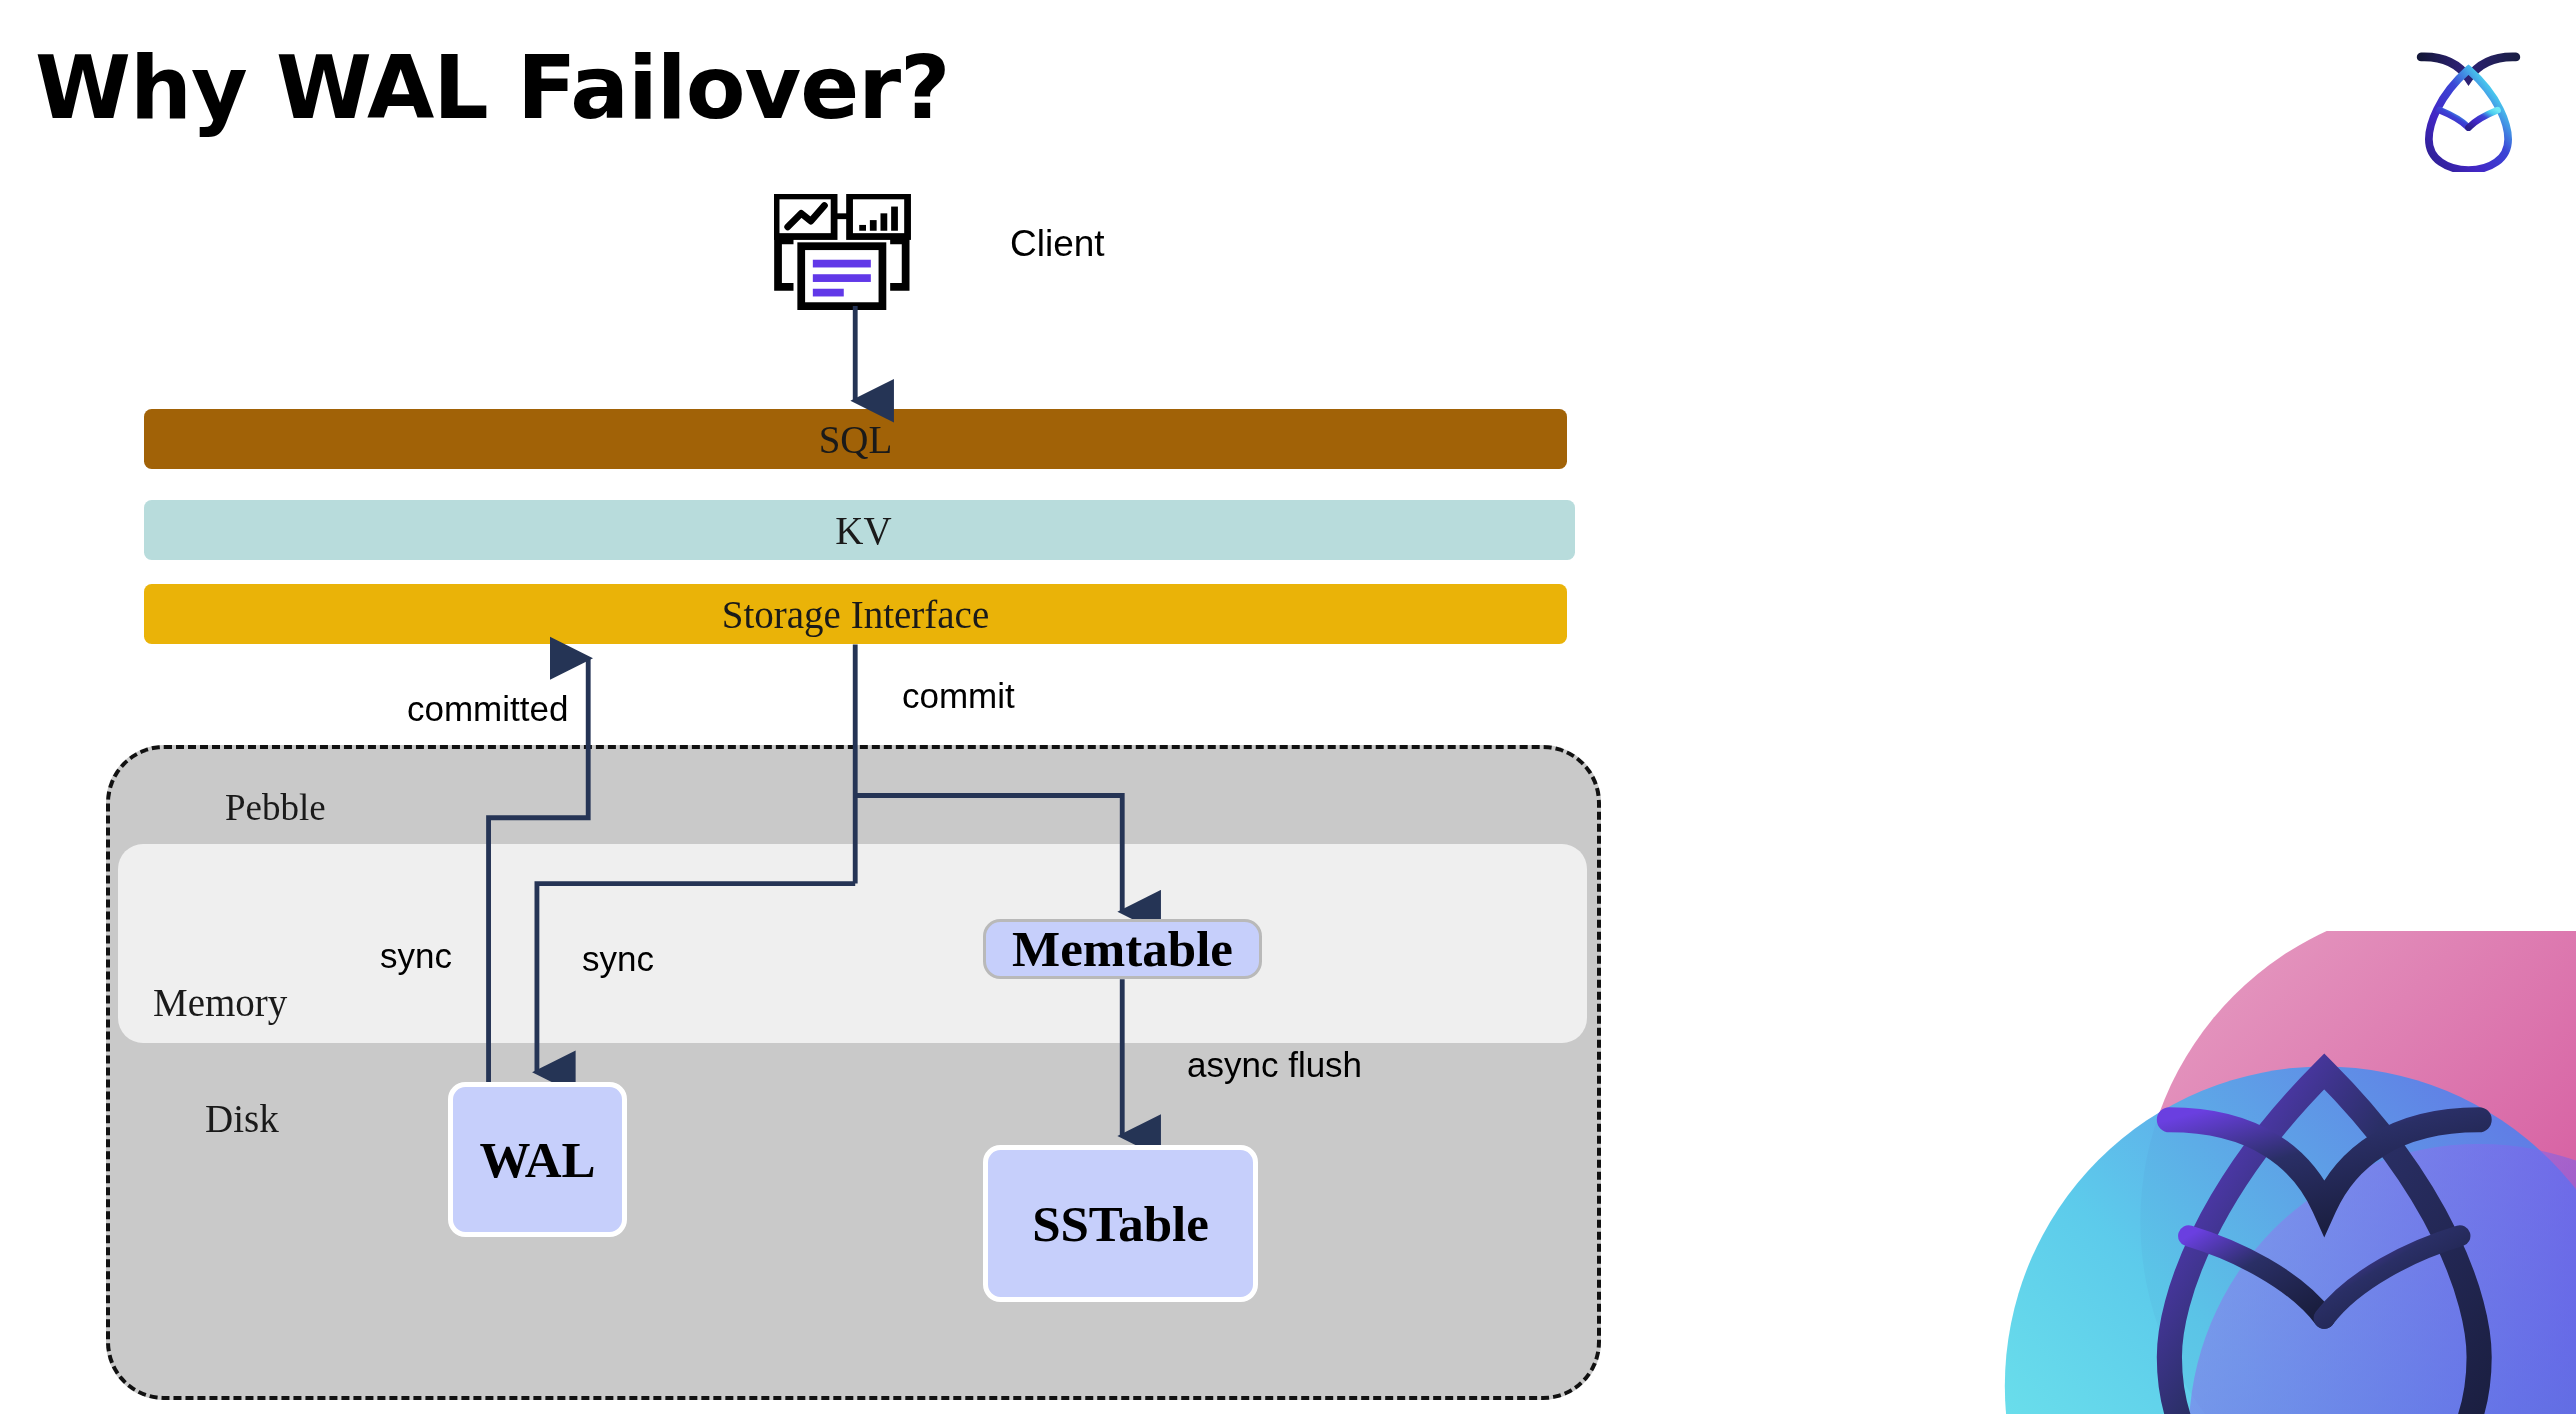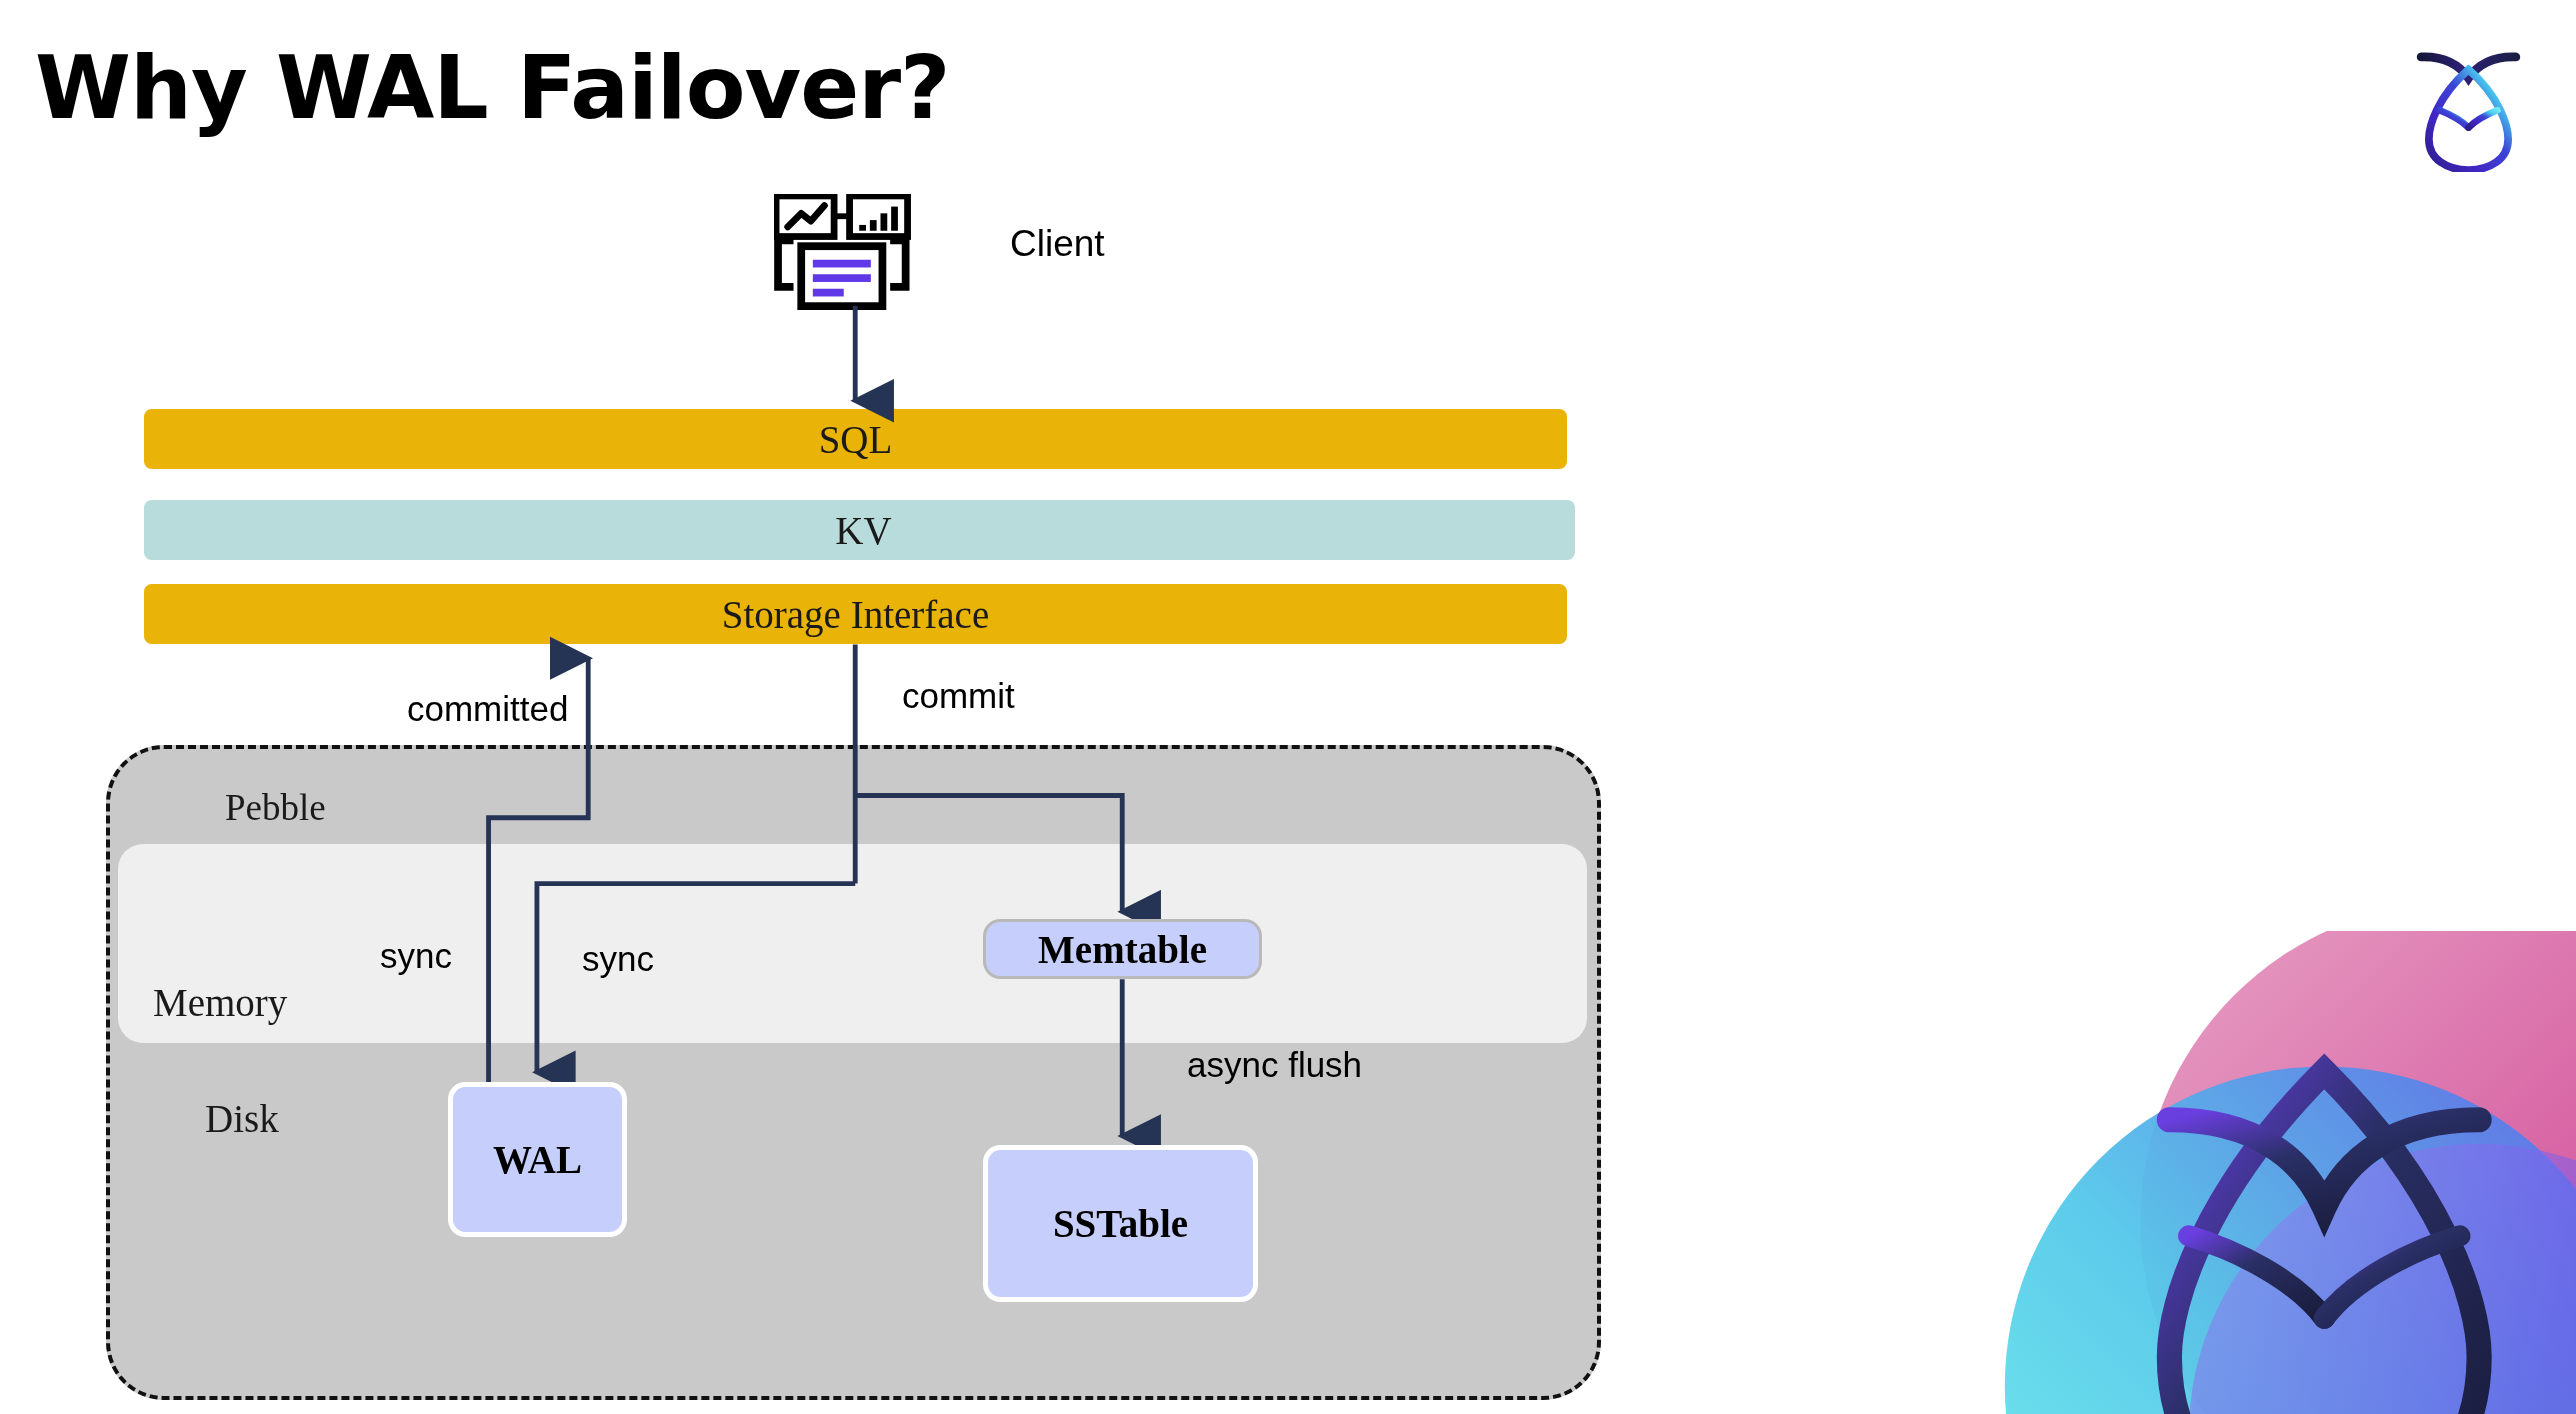--- a/index.html
+++ b/index.html
@@ -81,21 +81,21 @@
     width: 1423px;
     height: 60px;
     border-radius: 7.7px;
     display: flex;
     align-items: center;
     justify-content: center;
     font-family: "Liberation Serif", serif;
     font-size: 39px;
     color: #1a1a1a;
   }
-  #layer-sql { top: 409px; background: #eab308; }
+  #layer-sql { top: 409px; background: #a16207; }
   #layer-kv  { top: 500px; background: #B8DCDC; padding-left: 8px; }
   #layer-si  { top: 584px; background: #eab308; }
 
   
   #pebble-box {
     position: absolute;
     left: 106px;
     top: 745px;
     width: 1495px;
     height: 655px;
@@ -143,21 +143,21 @@
   
   .node-box {
     position: absolute;
     background: #C6CFFB;
     border-radius: 17.4px;
     display: flex;
     align-items: center;
     justify-content: center;
     font-family: "Liberation Serif", serif;
     font-weight: bold;
-    font-size: 39px;
+    font-size: 51px;
     color: #000000;
     box-sizing: border-box;
     text-align: right;
   }
   #node-memtable {
     left: 983px; top: 919px; width: 279px; height: 60px;
     border: 3.9px solid #B9B9B9;
   }
   #node-wal {
     left: 448px; top: 1082px; width: 179px; height: 155px;

